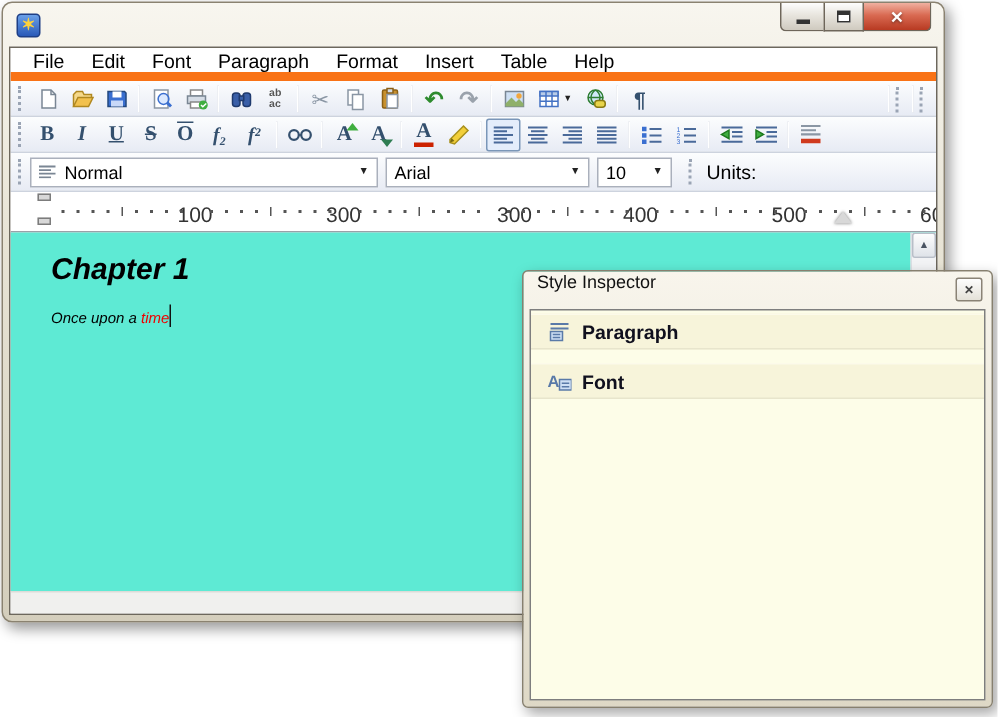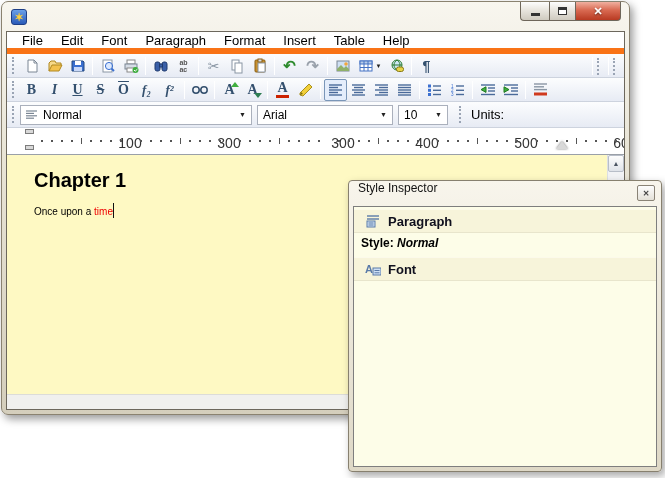--- a/index.html
+++ b/index.html
@@ -78,21 +78,21 @@
   .ruler-dot { position:absolute; top:12px; width:2px; height:2px; background:#555; }
   .ruler-tick-mid { position:absolute; top:10px; width:1px; height:6px; background:#555; }
   .marker { position:absolute; background:#d8d8d8; border:1px solid #7c7c7c; }
   .marker-fl { left:18px; top:1px; width:9px; height:5px; }
   .marker-hang { left:18px; top:17px; width:9px; height:5px; }
   .marker-right { position:absolute; left:549px; top:13px; width:0; height:0;
     border-left:6px solid transparent; border-right:6px solid transparent; border-bottom:8px solid #d8d8d8;
     filter:drop-shadow(0 0 1px #7c7c7c); }
 
   
-  .doc-area { position:relative; flex:1; background:#fef9c3; overflow:hidden; }
+  .doc-area { position:relative; flex:1; background:#5eead4; overflow:hidden;font-style:italic; }
   .doc-heading { position:absolute; left:27px; top:14px; font-size:20px; font-weight:bold; color:#000; }
   .doc-line { position:absolute; left:27px; top:48px; font-size:10px; color:#000; }
   .doc-red { color:#ee0000; }
   .caret { display:inline-block; width:1px; height:15px; background:#111; vertical-align:-3px; }
   .scrollbar { position:absolute; right:0; top:0; bottom:0; width:17px; background:#f2f3f5; border-left:1px solid #dcdfe4; }
   .scroll-btn { width:16px; height:17px; background:linear-gradient(#fdfdfd,#dfe3e9); border:1px solid #b8bec8; border-radius:2px;
     display:flex; align-items:center; justify-content:center; font-size:7px; color:#4a5462; }
 
   
   .statusbar { height:15px; background:#f0f0ee; border-top:1px solid #dcdcd8; }
@@ -550,21 +550,20 @@
             </g>
             <rect x="2" y="7" width="8" height="6" fill="#cfe0f4" stroke="#5a7aa8"></rect>
             <g stroke="#5a7aa8" stroke-width="1">
               <line x1="3.5" y1="9" x2="8.5" y2="9"></line>
               <line x1="3.5" y1="11" x2="8.5" y2="11"></line>
             </g>
           </svg>
         <span class="si-section-title">Paragraph</span>
       </div>
       <div class="si-rows">
-        <div class="si-row"><span class="lbl">Style:</span> <span class="si-val-bold-italic">Normal</span></div>
       </div>
 
       <div class="si-section-header">
         <svg width="16" height="14">
             <text x="0" y="11" font-size="11" font-weight="bold" fill="#5a7aa8" font-family="Liberation Sans, sans-serif">A</text>
             <rect x="8" y="6" width="8" height="7" fill="#cfe0f4" stroke="#5a7aa8"></rect>
             <g stroke="#5a7aa8" stroke-width="1">
               <line x1="9.5" y1="8.5" x2="14.5" y2="8.5"></line>
               <line x1="9.5" y1="10.8" x2="14.5" y2="10.8"></line>
             </g>

